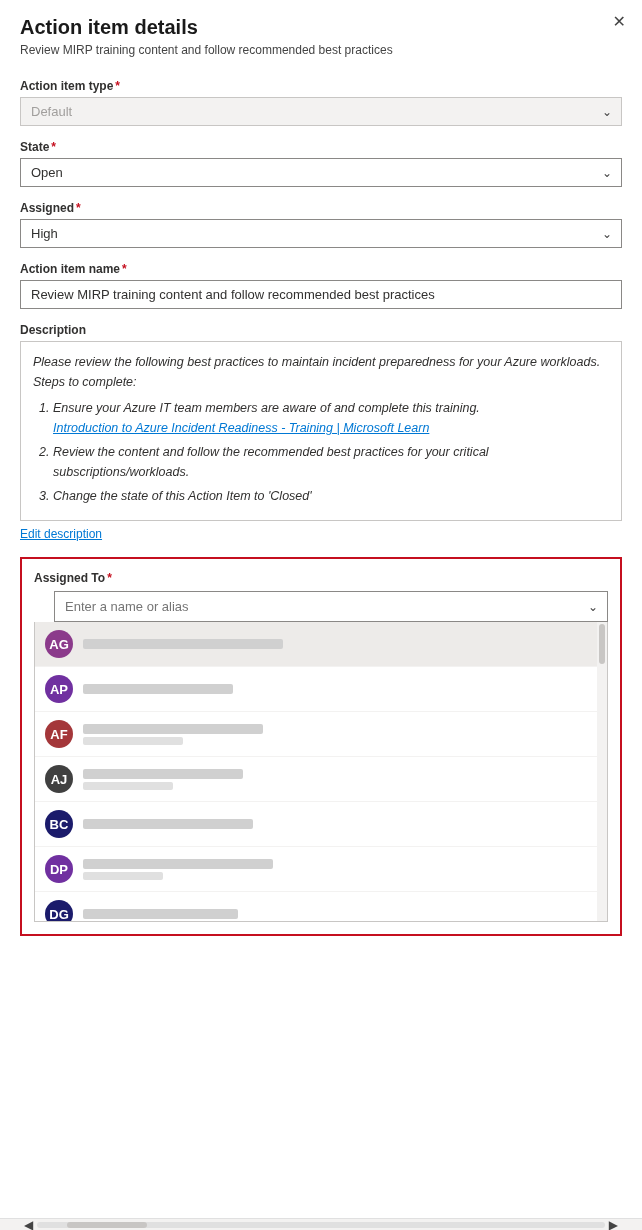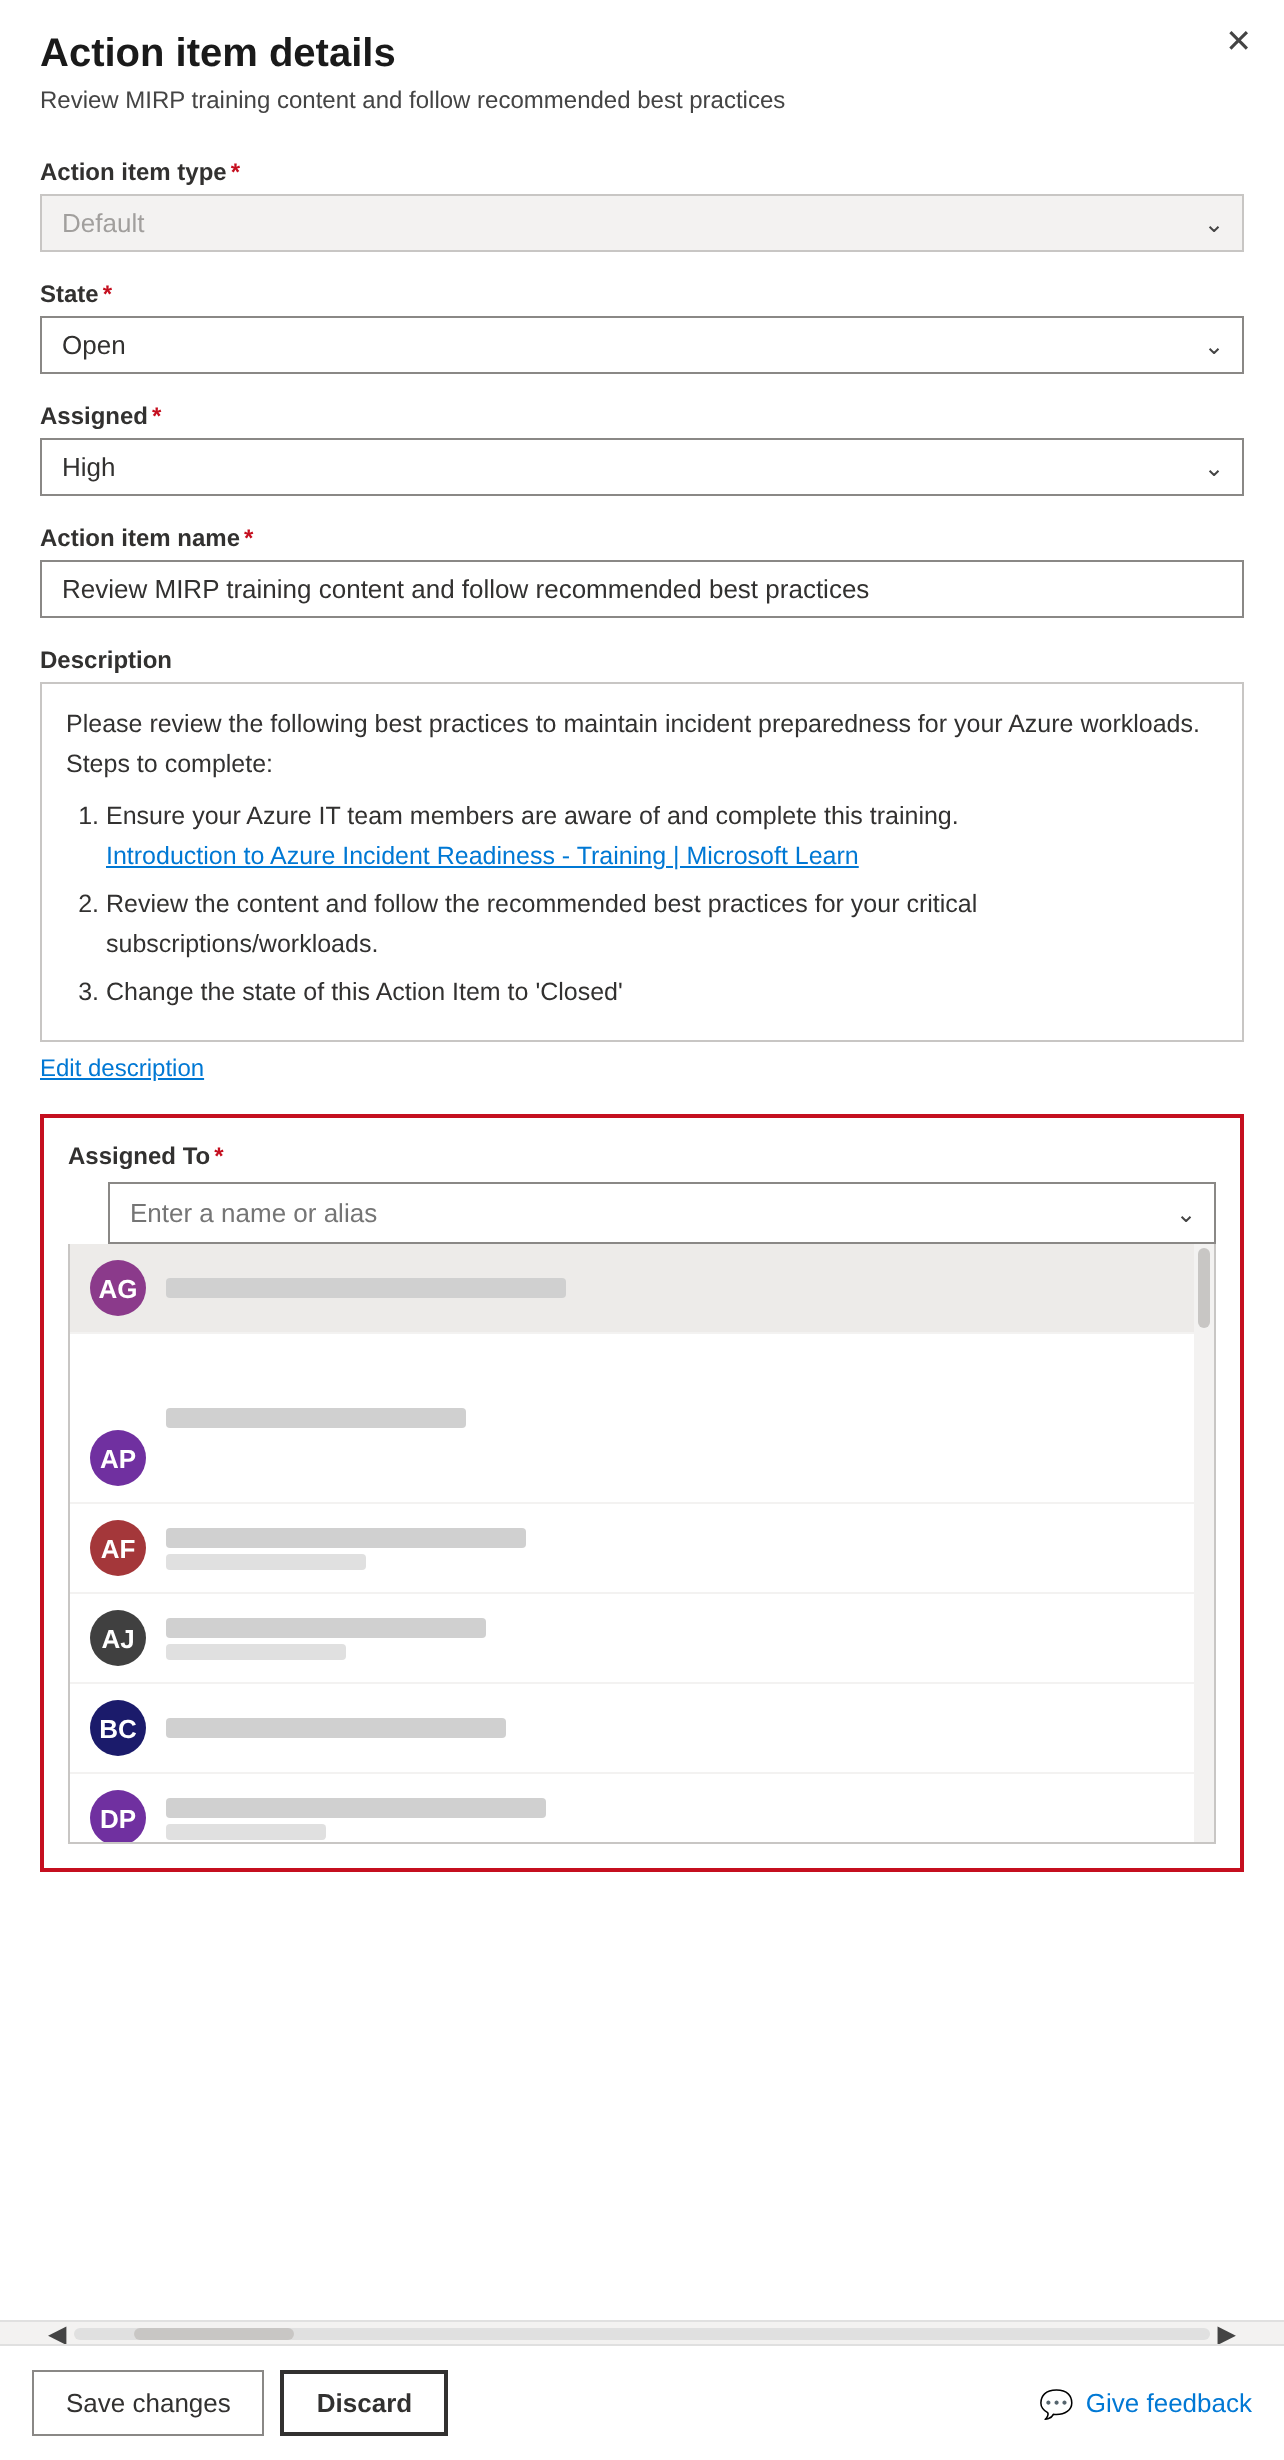--- a/index.html
+++ b/index.html
@@ -99,20 +99,21 @@
       color: #323130;
       outline: none;
     }
     .description-box {
       border: 1px solid #c8c6c4;
       padding: 10px 12px;
       font-size: 12.5px;
       color: #323130;
       line-height: 1.6;
       background: #fff;
+      font-style: italic;
     }
     .description-box ol {
       padding-left: 20px;
       margin-top: 6px;
     }
     .description-box li {
       margin-bottom: 4px;
     }
     .description-link {
       color: #0078d4;
@@ -184,21 +185,21 @@
       display: flex;
       align-items: center;
       justify-content: center;
       font-size: 13px;
       font-weight: 600;
       color: #fff;
       flex-shrink: 0;
       margin-right: 10px;
     }
     .avatar-ag { background: #8b3a8b; }
-    .avatar-ap { background: #7030a0; margin-top: 40px; }
+    .avatar-ap { background: #7030a0; }
     .avatar-af { background: #a4373a; }
     .avatar-aj { background: #404040; }
     .avatar-bc { background: #1b1b6b; }
     .avatar-dp { background: #7030a0; }
     .avatar-dg { background: #1b1b6b; }
     .user-info {
       display: flex;
       flex-direction: column;
     }
     .user-name {
@@ -433,23 +434,13 @@
   </div>
 
   <div class="horizontal-scrollbar">
     <span class="scroll-arrow">◀</span>
     <div class="h-scroll-track">
       <div class="h-scroll-thumb"></div>
     </div>
     <span class="scroll-arrow">▶</span>
   </div>
 
-  <div class="footer">
-    <div class="footer-left">
-      <button class="btn-save">Save changes</button>
-      <button class="btn-discard">Discard</button>
-    </div>
-    <button class="btn-feedback">
-      <span class="feedback-icon">💬</span>
-      <span>Give feedback</span>
-    </button>
-  </div>
 </div>
 
 </body></html>

